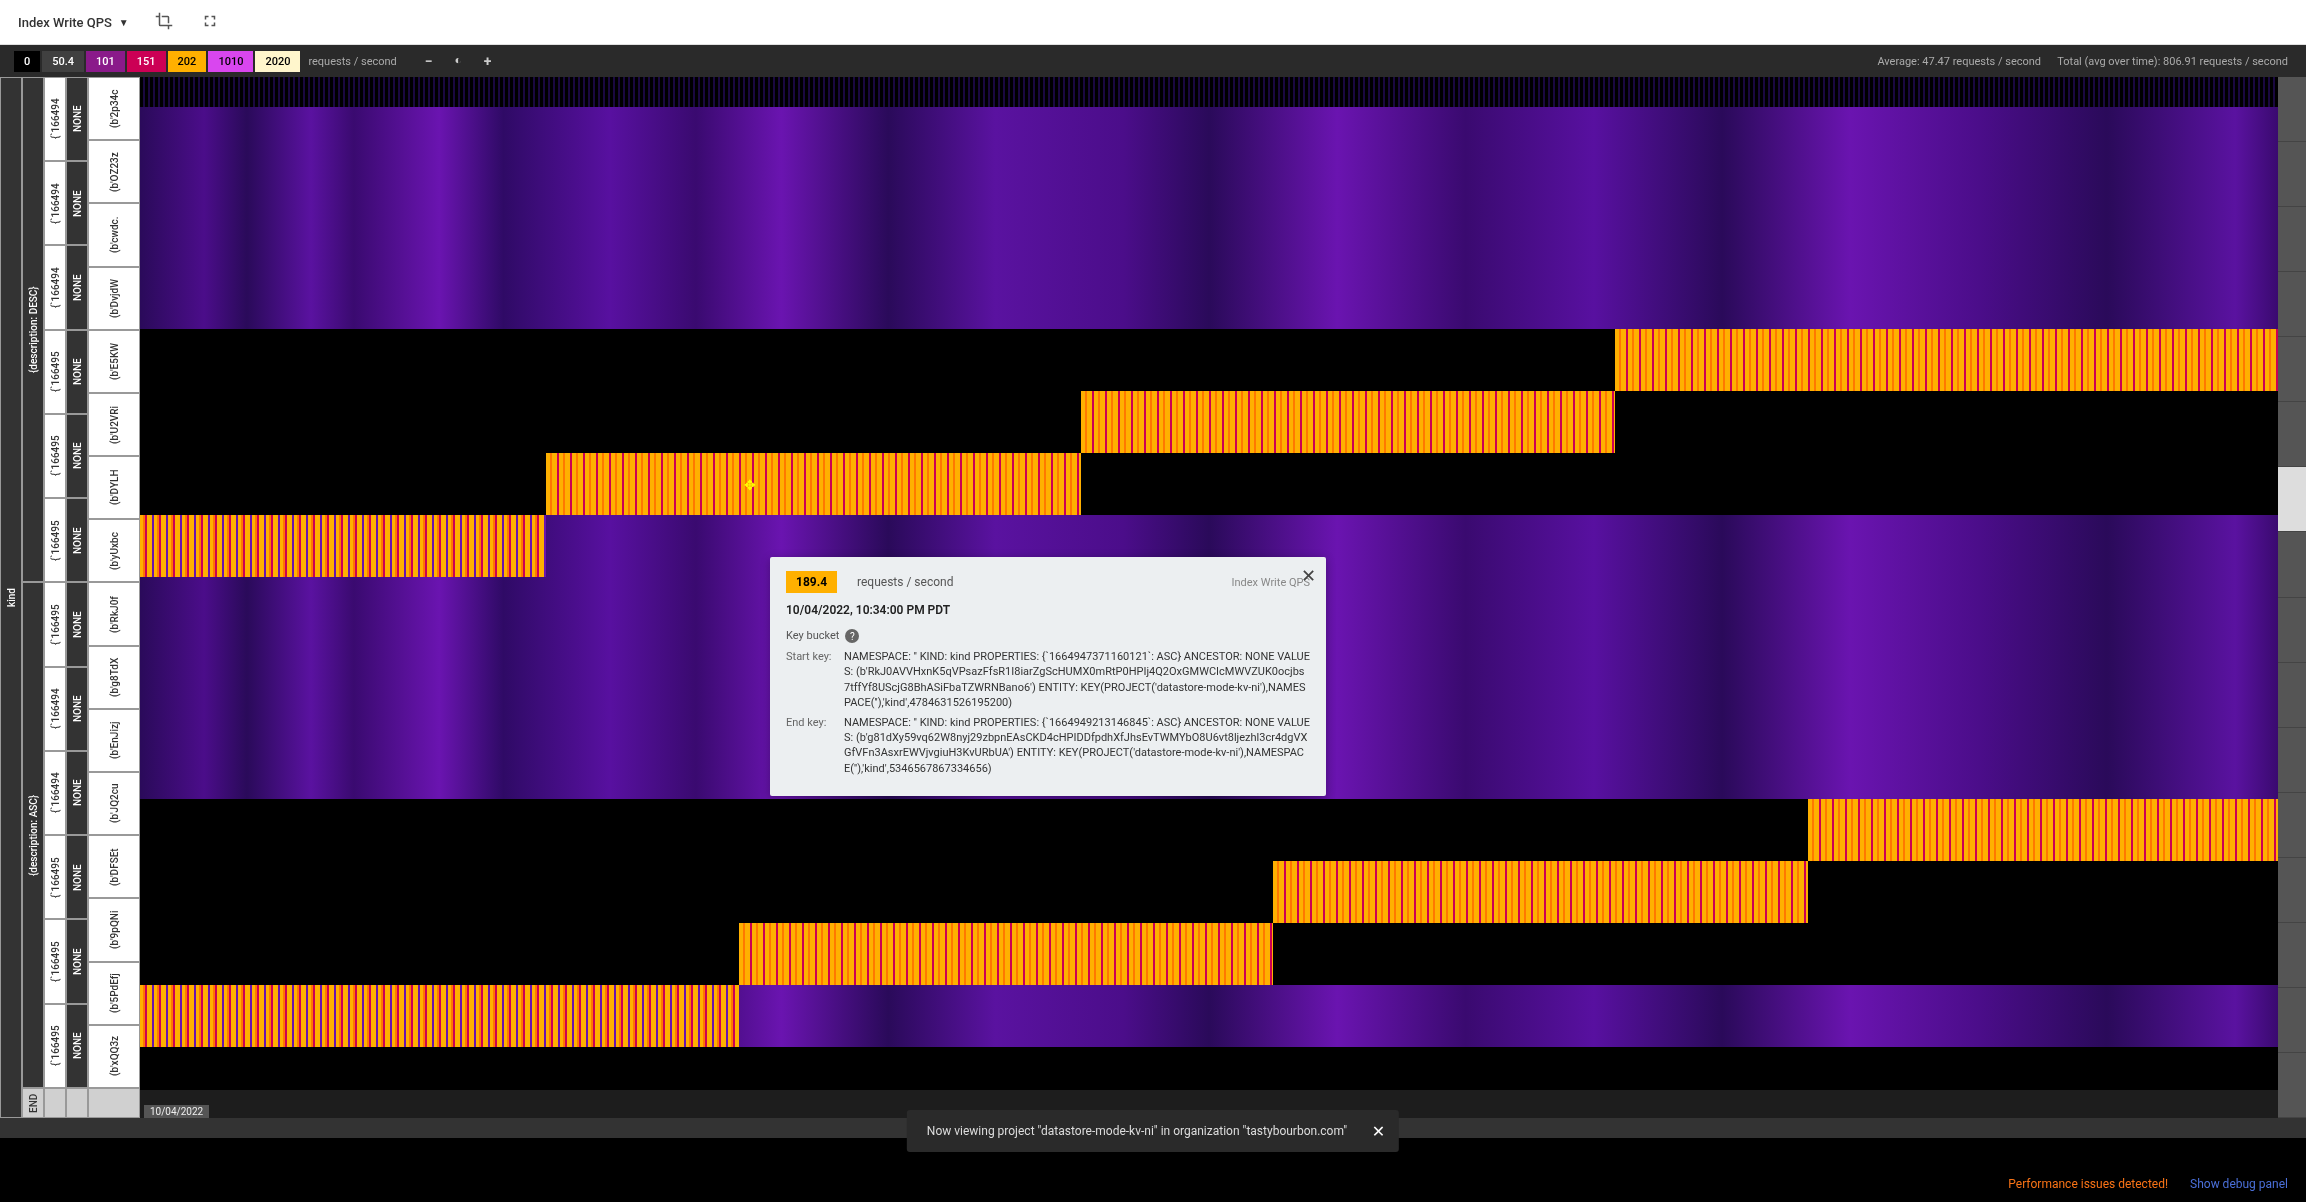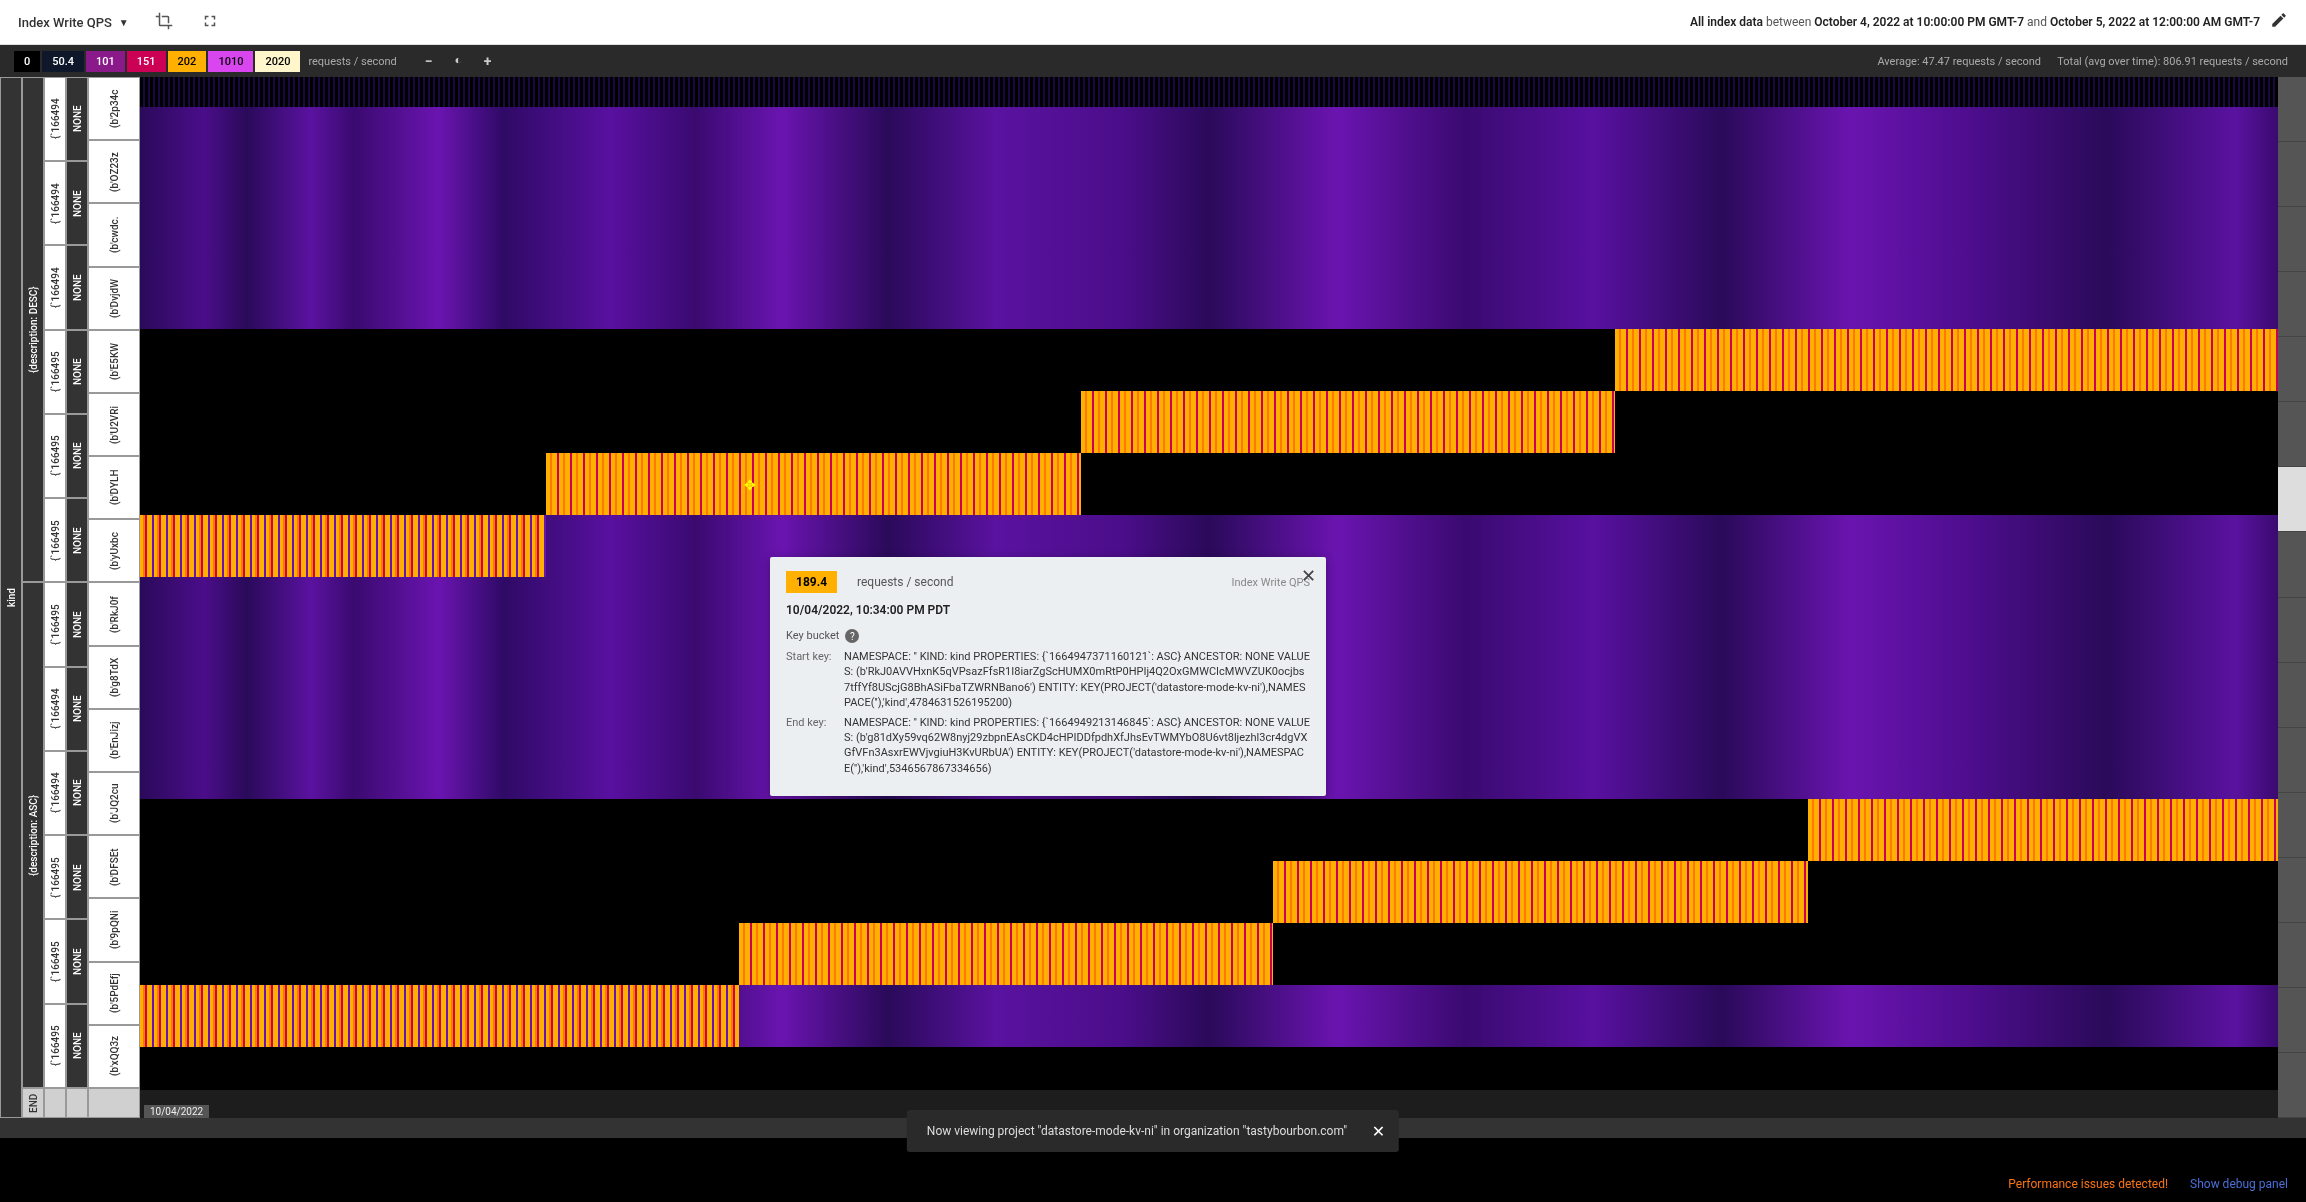--- a/index.html
+++ b/index.html
@@ -256,40 +256,26 @@
             <path d="M7 17V1H5v4H1v2h4v10a2 2 0 0 0 2 2h10v4h2v-4h4v-2H7zm10-2h2V7a2 2 0 0 0-2-2H9v2h8v8z"></path>
           </svg>
       </span>
       <span class="icon">
         <svg class="ico" viewBox="0 0 24 24">
             <path d="M7 14H5v5h5v-2H7v-3zm-2-4h2V7h3V5H5v5zm12 7h-3v2h5v-5h-2v3zM14 5v2h3v3h2V5h-5z"></path>
           </svg>
       </span>
     </div>
   </div>
-  <div class="header-right">
-    <span>
-      <strong>All index data</strong>
-      <span>between</span>
-      <strong>October 4, 2022 at 10:00:00 PM GMT-7</strong>
-      <span>and</span>
-      <strong>October 5, 2022 at 12:00:00 AM GMT-7</strong>
-    </span>
-    <span class="edit-icon">
-      <svg class="ico" viewBox="0 0 24 24">
-          <path d="M3 17.25V21h3.75L17.81 9.94l-3.75-3.75L3 17.25zM20.71 7.04a1 1 0 0 0 0-1.41l-2.34-2.34a1 1 0 0 0-1.41 0l-1.83 1.83 3.75 3.75 1.83-1.83z"></path>
-        </svg>
-    </span>
-  </div>
 </div>
 
 <div class="toolbar">
   <div class="legend" id="legend">
       <div class="legend-item" style="background: rgb(0, 0, 0); color: rgb(255, 255, 255);">0</div>
-      <div class="legend-item" style="background: #0f172a; color: rgb(255, 255, 255);">50.4</div>
+      <div class="legend-item" style="background: #404040; color: rgb(255, 255, 255);">50.4</div>
       <div class="legend-item" style="background: rgb(138, 26, 138); color: rgb(255, 255, 255);">101</div>
       <div class="legend-item" style="background: rgb(204, 0, 85); color: rgb(255, 255, 255);">151</div>
       <div class="legend-item" style="background: rgb(255, 176, 0); color: rgb(0, 0, 0);">202</div>
       <div class="legend-item" style="background: #d946ef; color: rgb(0, 0, 0);">1010</div>
       <div class="legend-item" style="background: rgb(255, 246, 204); color: rgb(0, 0, 0);">2020</div>
     </div>
   <span class="legend-unit">requests / second</span>
   <div class="tool-controls">
     <span class="tool-btn">−</span>
     <span class="tool-btn" style="font-size:12px">◐</span>

